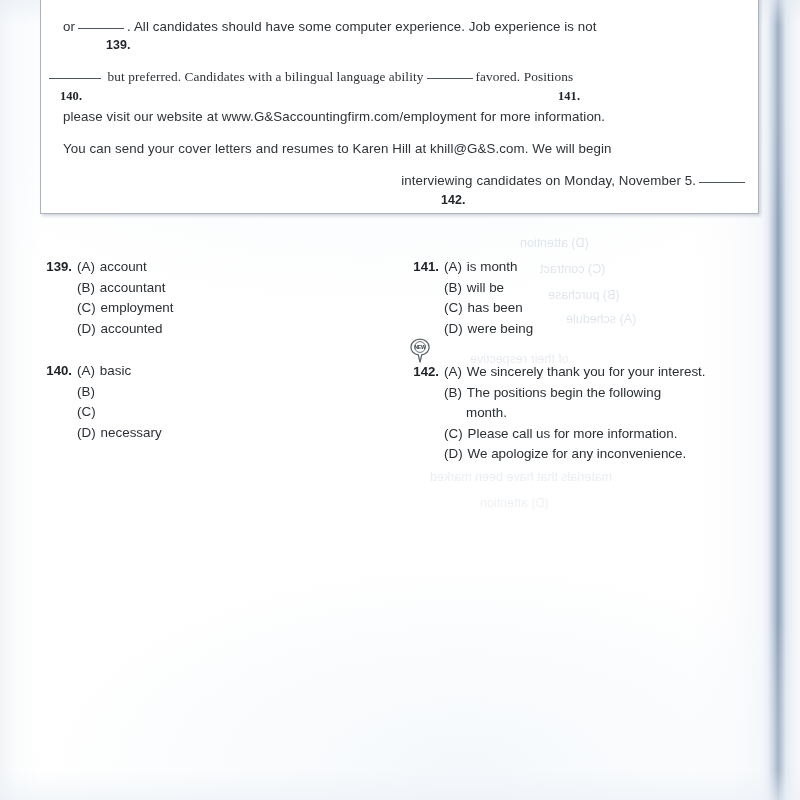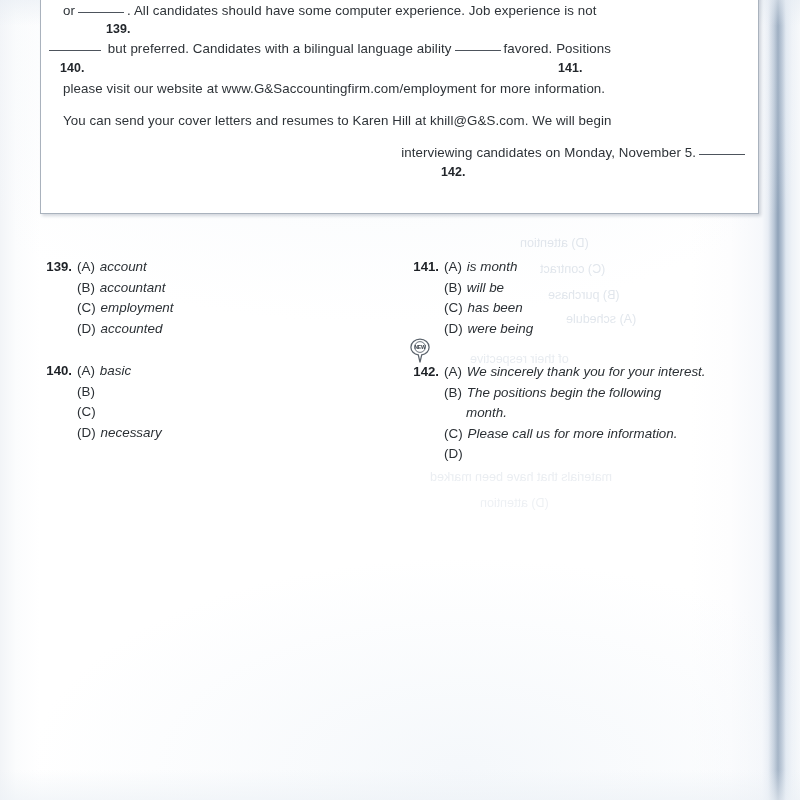--- a/index.html
+++ b/index.html
@@ -65,21 +65,21 @@
     width: 719px;
     height: 260px;
     background: #ffffff;
     border: 1px solid #a9b2bd;
     box-shadow: 2px 2px 3px rgba(120,132,148,0.32);
     box-sizing: border-box;
   }
   #passage-inner {
     position: absolute;
     left: 22px;
-    top: 46px;
+    top: 62px;
     right: 10px;
   }
   .p-line {
     position: relative;
     font-size: 13.3px;
     color: #2e3338;
     letter-spacing: 0.1px;
     white-space: nowrap;
   }
   .blank-rule {
@@ -123,21 +123,21 @@
     text-align: right;
     padding-right: 5px;
     font-size: 13.2px;
   }
   .qnum.blanknum { visibility: hidden; }
   .opt-letter {
     flex: 0 0 auto;
     padding-right: 5px;
     white-space: nowrap;
   }
-  .opt-text { flex: 1 1 auto; font-style: italic; }
+  .opt-text { flex: 1 1 auto; }
   .opt-cont { padding-left: 22px; }
 
   
   #pin-marker {
     position: absolute;
     left: 409px;
     top: 338px;
     width: 22px;
     height: 26px;
   }
@@ -171,21 +171,21 @@
   <div class="ghost" style="left:480px; top:496px; font-size:12.5px; opacity:0.32;">(D) attention</div>
 
   <div id="passage-box">
     <div id="passage-inner">
 
       <div class="p-line" style="height:38px; line-height:20px;">
         <span>or</span><span class="blank-rule"></span><span>. All candidates should have some computer experience. Job experience is not</span>
         <span class="qnum-under" style="left:43px; top:18px;">139.</span>
       </div>
 
-      <div class="p-line" style="height:40px; line-height:20px; margin-top:0px;">
+      <div class="p-line" style="height:40px; line-height:20px; margin-top:12px;font-family:Liberation Serif, serif;">
         <span class="blank-rule wide" style="margin-left:-14px;"></span>
         <span>but preferred. Candidates with a bilingual language ability</span><span class="blank-rule"></span><span>favored. Positions</span>
         <span class="qnum-under" style="left:-3px; top:19px;">140.</span>
         <span class="qnum-under" style="left:495px; top:19px;">141.</span>
       </div>
 
 
       <div class="p-line" style="height:32px; line-height:20px;">please visit our website at www.G&amp;Saccountingfirm.com/employment for more information.</div>
 
       <div class="p-line" style="height:32px; line-height:20px;">You can send your cover letters and resumes to Karen Hill at khill@G&amp;S.com. We will begin</div>
@@ -291,18 +291,19 @@
         <span class="opt-text opt-cont">month.</span>
       </div>
       <div class="qrow">
         <span class="qnum blanknum"></span>
         <span class="opt-letter">(C)</span>
         <span class="opt-text">Please call us for more information.</span>
       </div>
       <div class="qrow">
         <span class="qnum blanknum"></span>
         <span class="opt-letter">(D)</span>
+        <span class="opt-text">We apologize for any inconvenience.</span>
       </div>
     </div>
 
   </div>
 
 </div>
 
 </body></html>

